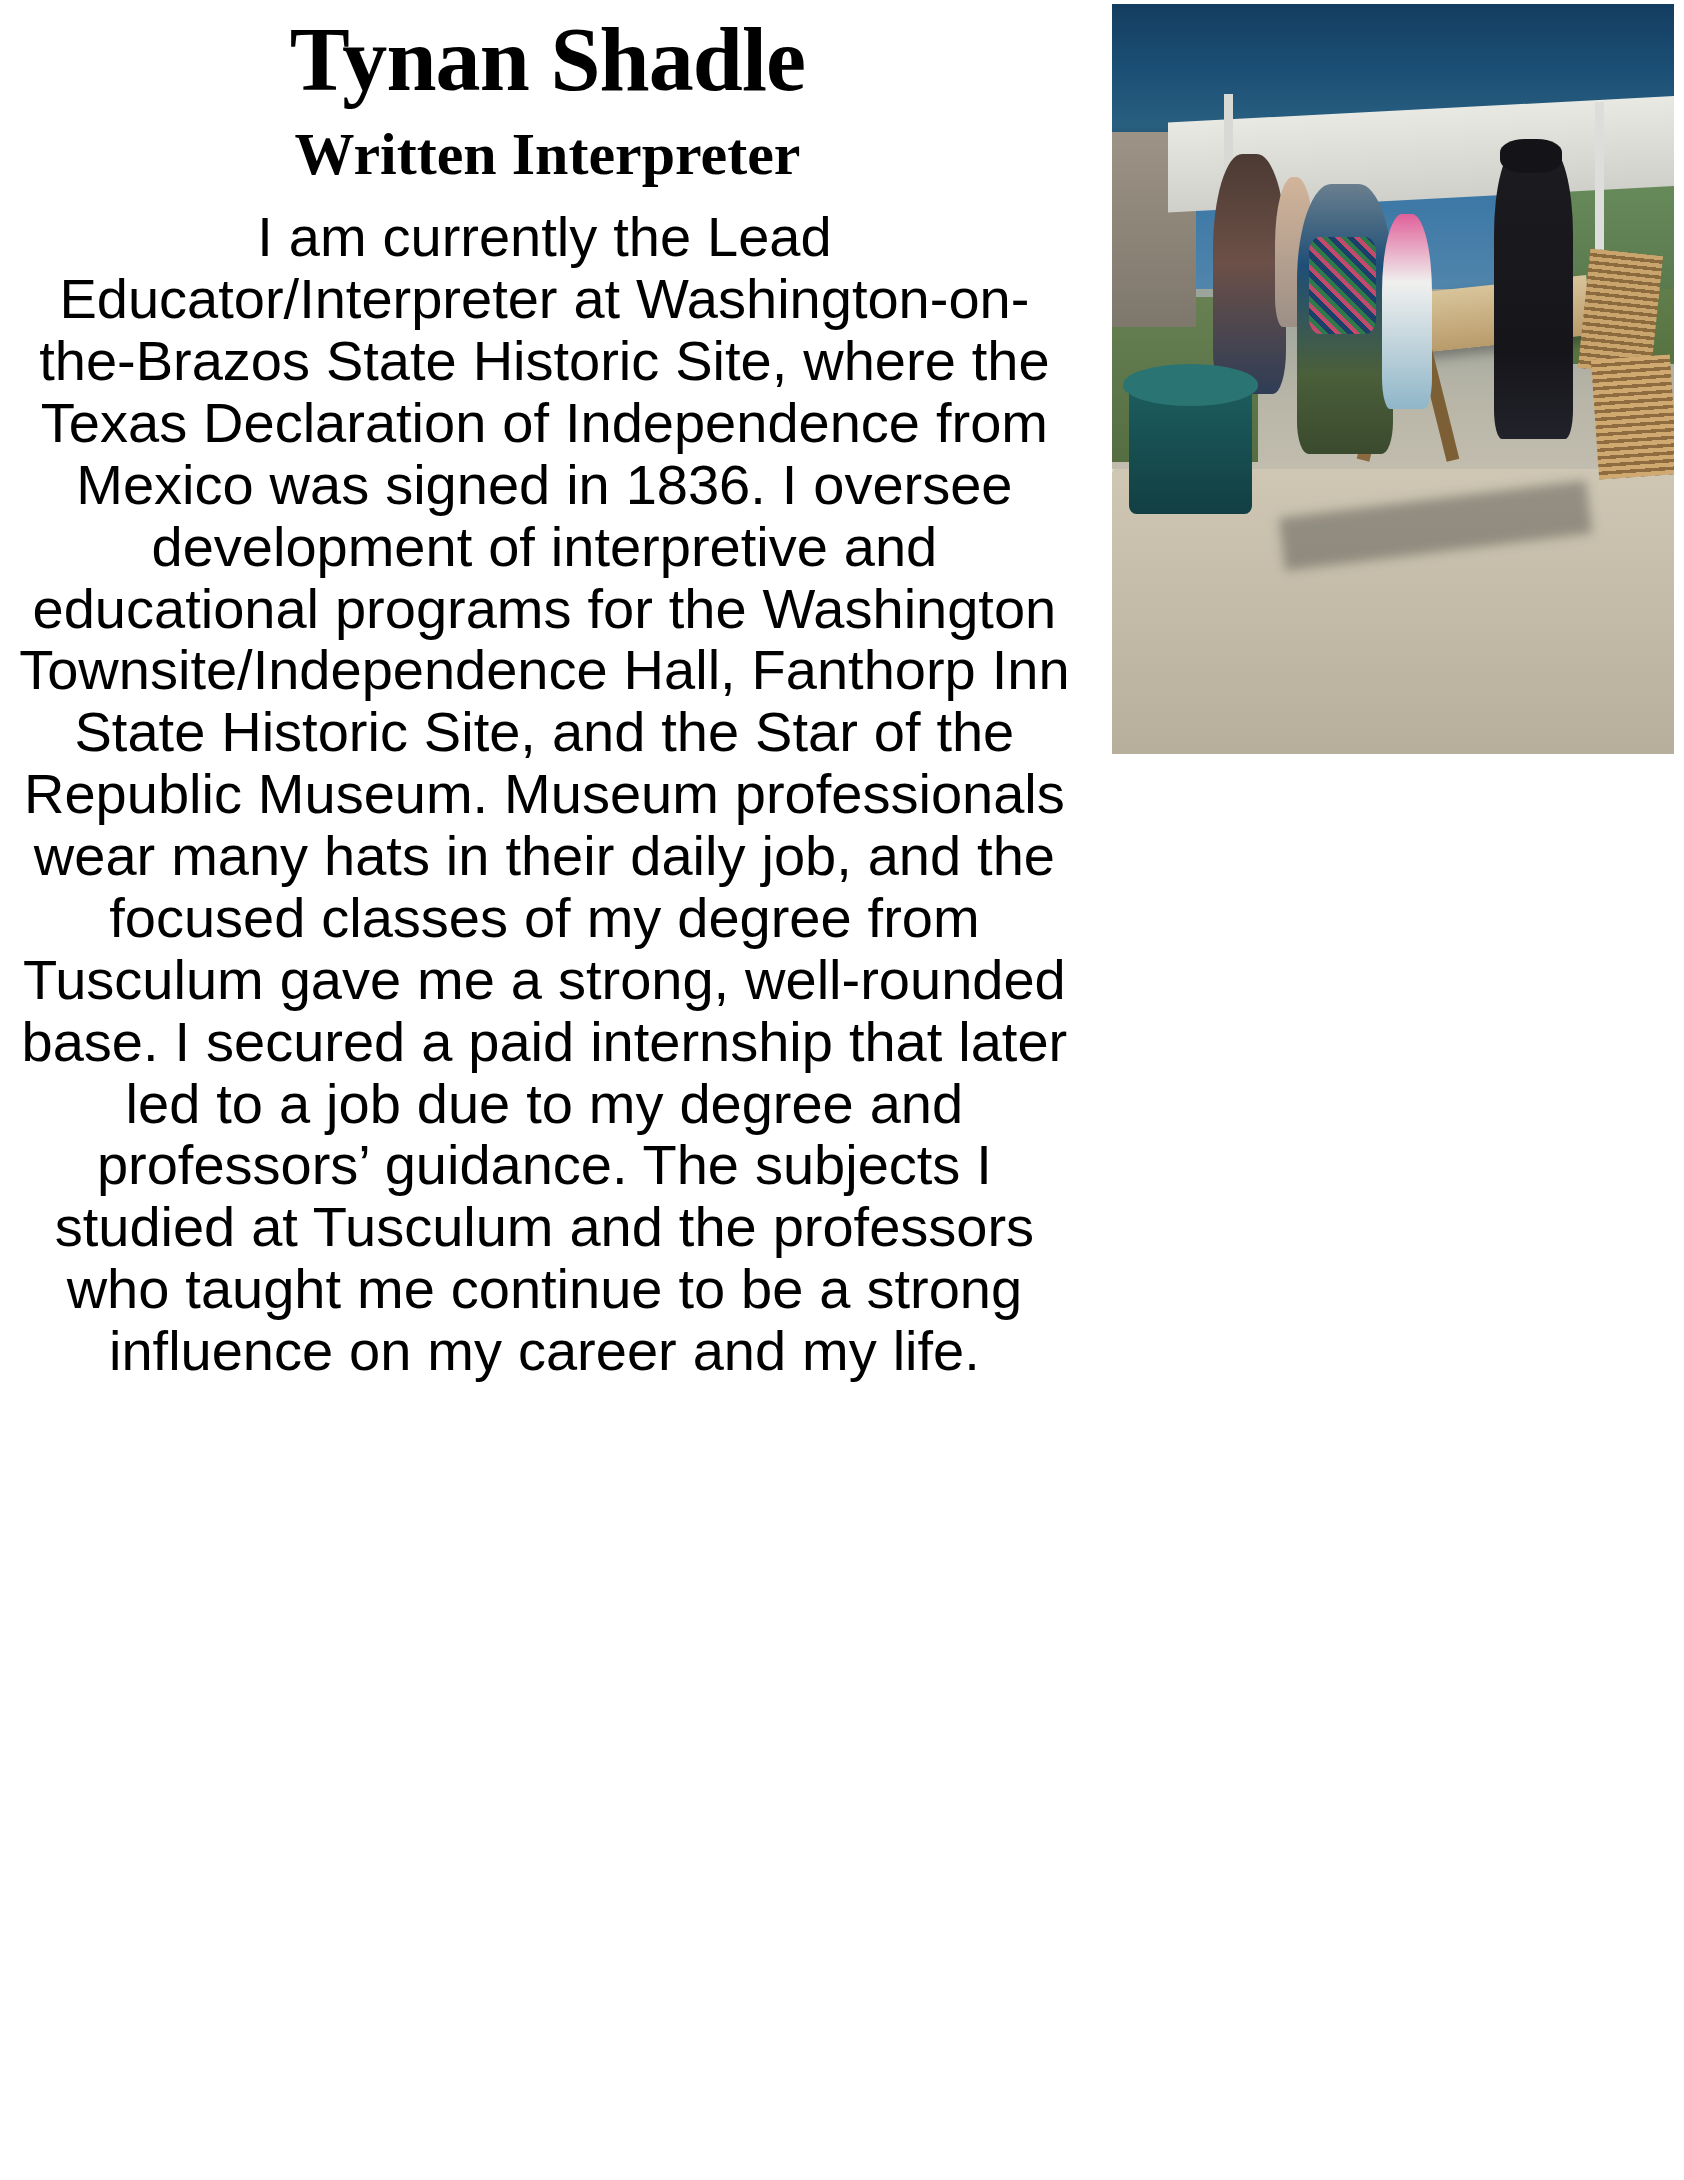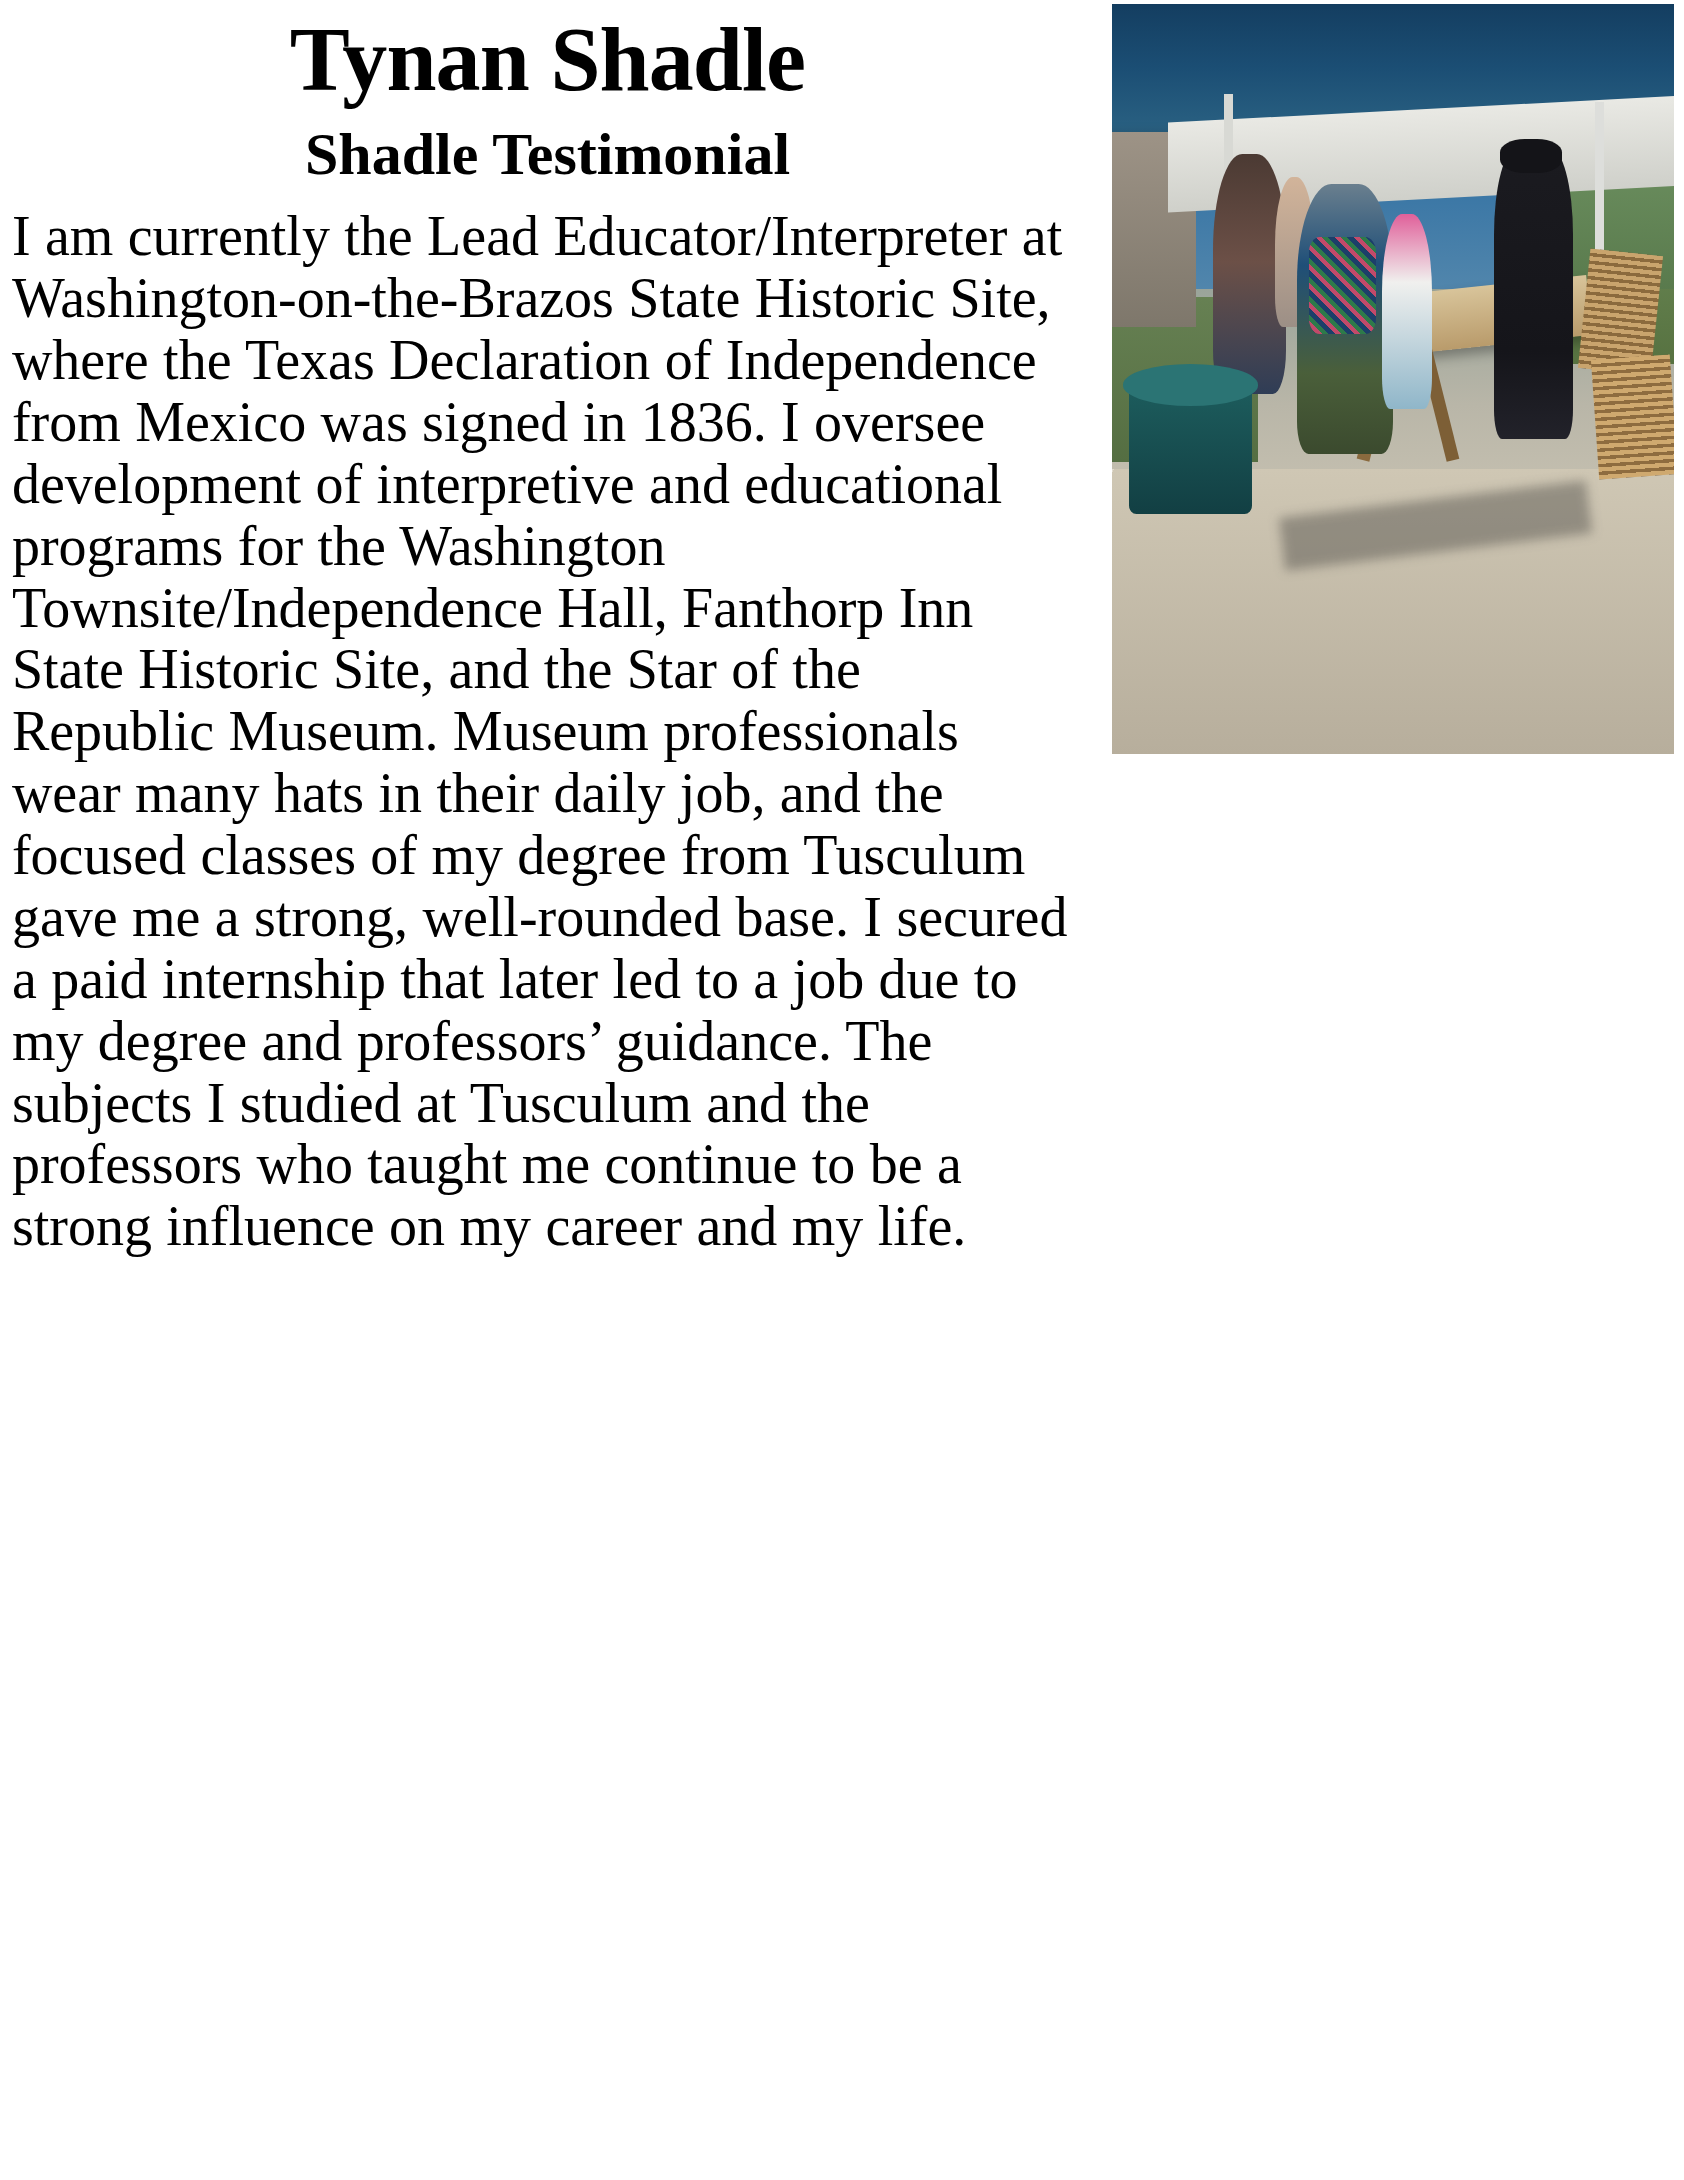--- a/index.html
+++ b/index.html
@@ -39,24 +39,24 @@
   }
   .subtitle {
     font-family: "Liberation Serif", serif;
     font-weight: bold;
     font-size: 60px;
     line-height: 1.0;
     text-align: center;
     margin: 19px 0 0 0;
   }
   .body-text {
-    font-family: Liberation Serif, serif;
+    font-family: Liberation Sans, sans-serif;
     font-size: 56px;
     line-height: 1.105;
-    text-align: left;
+    text-align: center;
     margin: 22px 0 0 3.4px;
     width: 1065px;
     hyphens: none;
     word-spacing: 0.4px;
   }
 
   
   .photo-frame {
     position: absolute;
     left: 1112px;
@@ -225,21 +225,21 @@
     background: radial-gradient(circle, rgba(255,255,220,.85), rgba(255,255,220,0) 70%);
   }
 </style>
 </head>
 <body>
 
 <div class="page">
 
   <div class="text-column">
     <h1 class="title">Tynan Shadle</h1>
-    <h2 class="subtitle">Shadle Testimonial</h2>
+    <h2 class="subtitle">Written Interpreter</h2>
     <p class="body-text">I am currently the Lead Educator/Interpreter at Washington-on-the-Brazos State Historic Site, where the Texas Declaration of Independence from Mexico was signed in 1836. I oversee development of interpretive and educational programs for the Washington Townsite/Independence Hall, Fanthorp Inn State Historic Site, and the Star of the Republic Museum. Museum professionals wear many hats in their daily job, and the focused classes of my degree from Tusculum gave me a strong, well-rounded base. I secured a paid internship that later led to a job due to my degree and professors’ guidance. The subjects I studied at Tusculum and the professors who taught me continue to be a strong influence on my career and my life.</p>
   </div>
 
   <div class="photo-frame">
     <div class="photo">
       <div class="sky"></div>
       <div class="sun-glow"></div>
       <div class="ground"></div>
       <div class="grass-left"></div>
       <div class="grass-right"></div>

